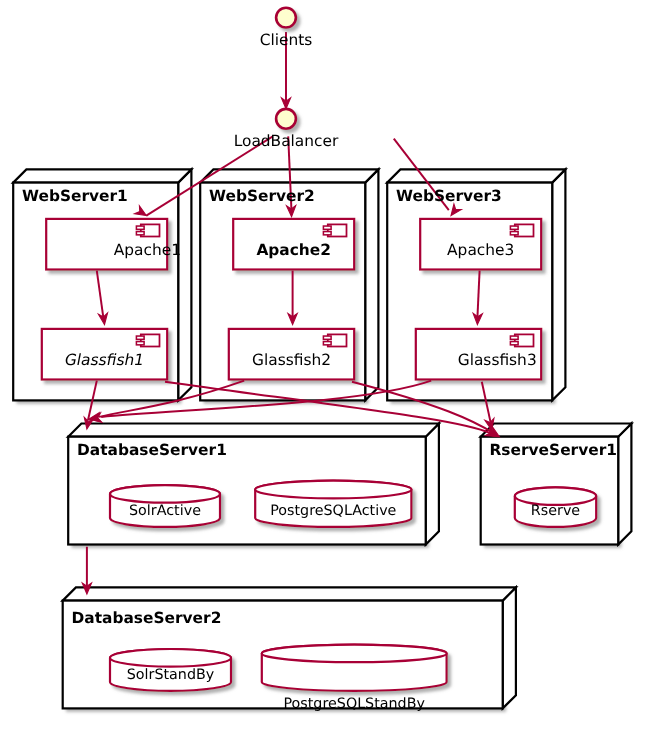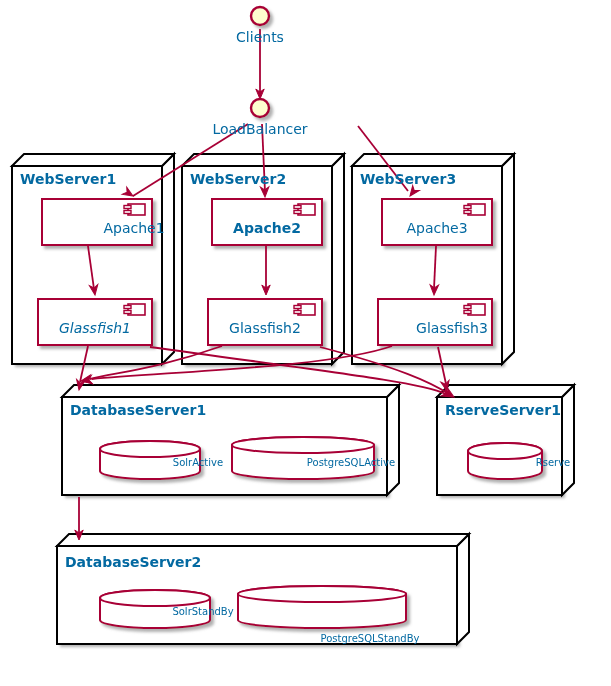--- a/index.html
+++ b/index.html
@@ -1,23 +1,23 @@
 <!DOCTYPE html>
 <html><head>
 <meta charset="utf-8">
 <style>
   html,body{margin:0;padding:0;background:#FFFFFF;}
   body{width:611px;height:686px;position:relative;overflow:hidden;
        font-family:"DejaVu Sans","Liberation Sans",sans-serif;}
   #canvas{position:absolute;left:0;top:0;width:611px;height:686px;}
-  .lbl{position:absolute;white-space:nowrap;color:#0369a1;}
+  .lbl{position:absolute;white-space:nowrap;color:#000000;}
   .actor-lbl{font-size:14px;}
   .node-title{font-size:14px;font-weight:bold;}
   .comp-lbl{font-size:14px;}
-  .db-lbl{font-size:10px;margin-left:48px;}
+  .db-lbl{font-size:13px;}
 </style>
 </head>
 <body>
 
 <svg id="canvas" viewBox="0 0 611 686">
   <defs>
     <filter id="sh" x="-30%" y="-30%" width="180%" height="180%">
       <feDropShadow dx="3" dy="3" stdDeviation="1.6" flood-color="#808080" flood-opacity="0.62"></feDropShadow>
     </filter>
   </defs>

